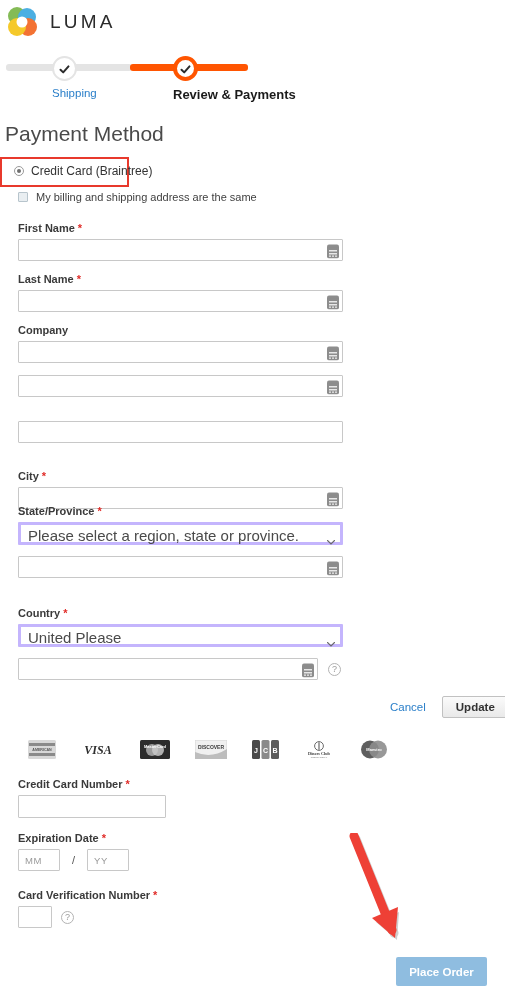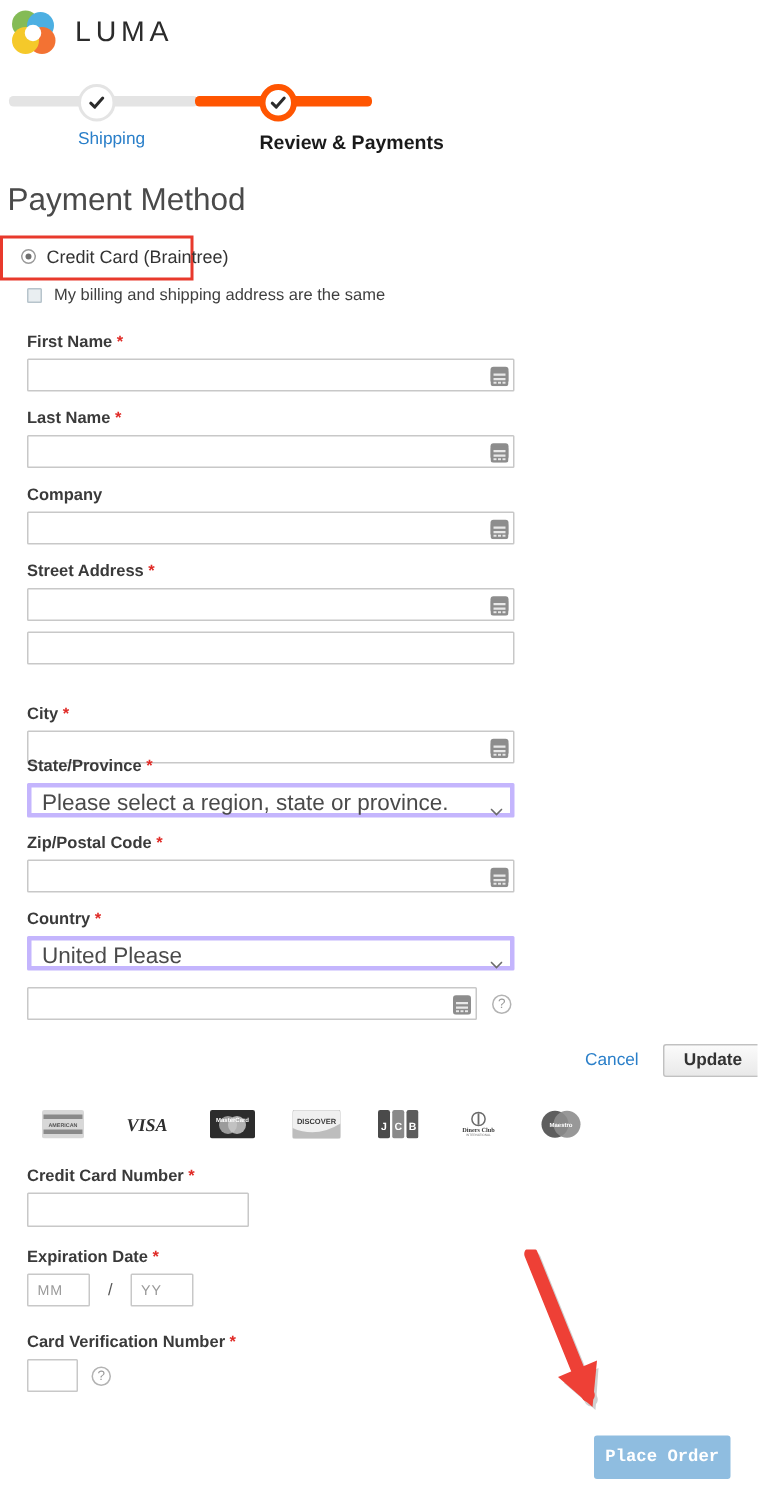--- a/index.html
+++ b/index.html
@@ -195,21 +195,21 @@
     font-family: "Liberation Sans", sans-serif;
   }
   .cvv-row .help-icon { margin-left: 9px; }
 
   
   .place-order-btn {
     position: absolute; left: 396px; top: 957px;
     width: 91px; height: 29px;
     background: #8fbde0; border: none; border-radius: 2px;
     color: #ffffff; font-size: 11.5px; font-weight: bold;
-    cursor: pointer; font-family: Liberation Mono, monospace;
+    cursor: pointer; font-family: Liberation Sans, sans-serif;
     display: flex; align-items: center; justify-content: center;
   }
 
   
   .arrow-annot {
     position: absolute; left: 345px; top: 833px;
     width: 70px; height: 125px; pointer-events: none;
   }
 </style>
 </head>
@@ -320,21 +320,20 @@
             <rect x="2" y="5.5" width="8" height="1.5" fill="#e8e8e8"></rect>
             <rect x="2" y="8" width="2" height="1.3" fill="#e8e8e8"></rect>
             <rect x="5" y="8" width="2" height="1.3" fill="#e8e8e8"></rect>
             <rect x="8" y="8" width="2" height="1.3" fill="#e8e8e8"></rect>
           </svg>
       </span>
     </div>
   </div>
 
   <div class="field" id="f-street">
-    <div class="field-label"><span>Street Address</span><span class="req">*</span></div>
     <div class="input-wrap">
       <input class="text-input" type="text" value="" style="">
       <span class="autofill-icon">
         <svg width="12" height="11" viewBox="0 0 12 11">
             <rect width="12" height="11" rx="2" fill="#8d8d8d"></rect>
             <rect x="2" y="2.5" width="8" height="1.5" fill="#e8e8e8"></rect>
             <rect x="2" y="5.5" width="8" height="1.5" fill="#e8e8e8"></rect>
             <rect x="2" y="8" width="2" height="1.3" fill="#e8e8e8"></rect>
             <rect x="5" y="8" width="2" height="1.3" fill="#e8e8e8"></rect>
             <rect x="8" y="8" width="2" height="1.3" fill="#e8e8e8"></rect>
@@ -372,21 +371,20 @@
       <div class="select-input">Please select a region, state or province.</div>
       <span class="chev">
         <svg width="8" height="5" viewBox="0 0 8 5">
             <path d="M0.5 0.5 L4 4 L7.5 0.5" stroke="#6b6b6b" stroke-width="1.1" fill="none" stroke-linecap="round"></path>
           </svg>
       </span>
     </div>
   </div>
 
   <div class="field" id="f-zip">
-    <div class="field-label"><span>Zip/Postal Code</span><span class="req">*</span></div>
     <div class="input-wrap">
       <input class="text-input" type="text" value="" style="">
       <span class="autofill-icon">
         <svg width="12" height="11" viewBox="0 0 12 11">
             <rect width="12" height="11" rx="2" fill="#8d8d8d"></rect>
             <rect x="2" y="2.5" width="8" height="1.5" fill="#e8e8e8"></rect>
             <rect x="2" y="5.5" width="8" height="1.5" fill="#e8e8e8"></rect>
             <rect x="2" y="8" width="2" height="1.3" fill="#e8e8e8"></rect>
             <rect x="5" y="8" width="2" height="1.3" fill="#e8e8e8"></rect>
             <rect x="8" y="8" width="2" height="1.3" fill="#e8e8e8"></rect>

